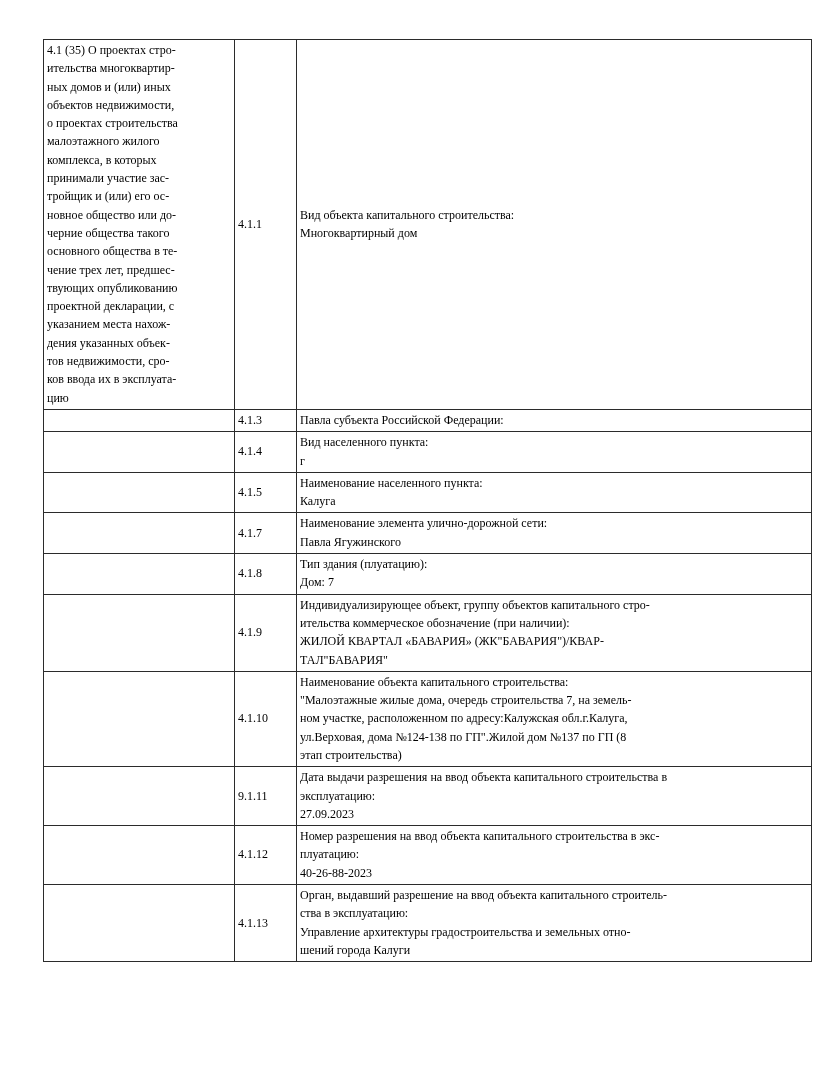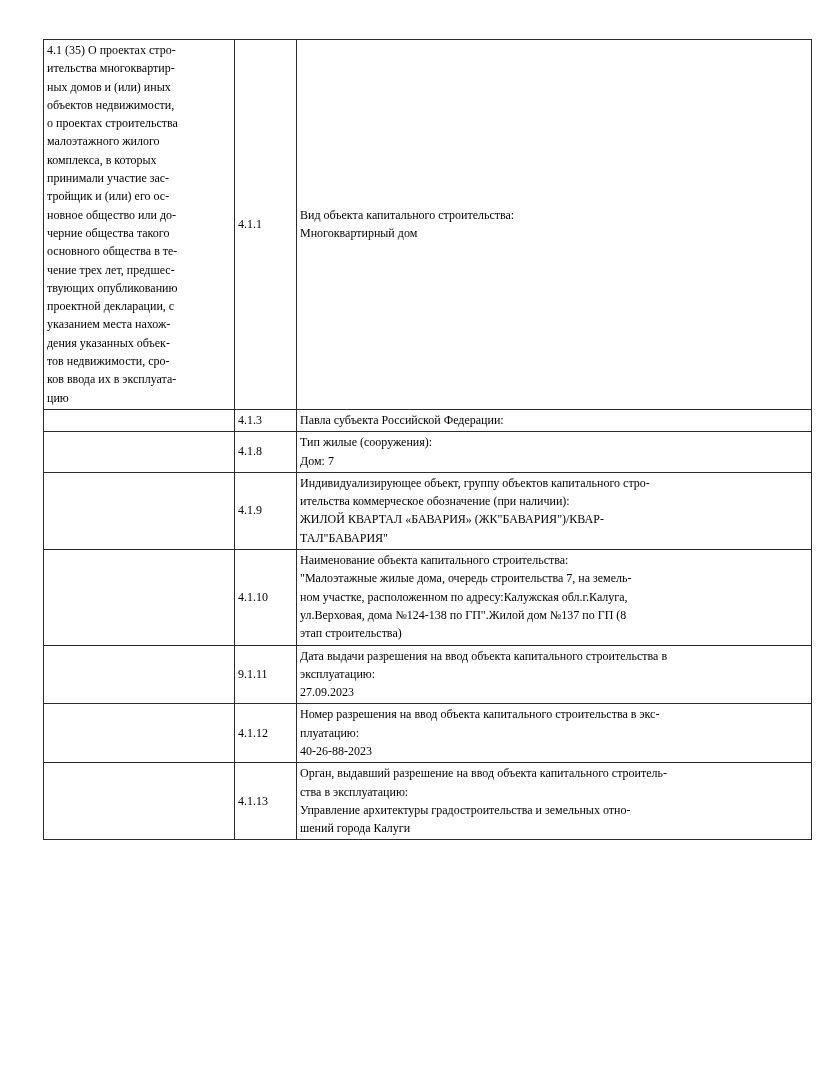--- a/index.html
+++ b/index.html
@@ -89,22 +89,37 @@
         <td class="c2">4.1.1</td>
         <td class="c3"><span class="lbl">Вид объекта капитального строительства:</span><span class="vp"></span><span class="val">Многоквартирный дом</span></td>
       </tr>
       <tr>
         <td class="c1"></td>
         <td class="c2">4.1.3</td>
         <td class="c3"><span class="lbl">Павла субъекта Российской Федерации:</span><span class="vp"></span><span class="val"></span></td>
       </tr>
       <tr>
         <td class="c1"></td>
+        <td class="c2">4.1.4</td>
+        <td class="c3"><span class="lbl">Вид населенного пункта:</span><span class="vp"></span><span class="val">г</span></td>
+      </tr>
+      <tr>
+        <td class="c1"></td>
+        <td class="c2">4.1.5</td>
+        <td class="c3"><span class="lbl">Наименование населенного пункта:</span><span class="vp"></span><span class="val">Калуга</span></td>
+      </tr>
+      <tr>
+        <td class="c1"></td>
+        <td class="c2">4.1.7</td>
+        <td class="c3"><span class="lbl">Наименование элемента улично-дорожной сети:</span><span class="vp"></span><span class="val">Павла Ягужинского</span></td>
+      </tr>
+      <tr>
+        <td class="c1"></td>
         <td class="c2">4.1.8</td>
-        <td class="c3"><span class="lbl">Тип жилые (сооружения):</span><span class="vp">Дом: </span><span class="val">7</span></td>
+        <td class="c3"><span class="lbl">Тип здания (плуатацию):</span><span class="vp">Дом: </span><span class="val">7</span></td>
       </tr>
       <tr>
         <td class="c1"></td>
         <td class="c2">4.1.9</td>
         <td class="c3"><span class="lbl">Индивидуализирующее объект, группу объектов капитального стро-
 ительства коммерческое обозначение (при наличии):</span><span class="vp"></span><span class="val">ЖИЛОЙ КВАРТАЛ «БАВАРИЯ» (ЖК"БАВАРИЯ")/КВАР-
 ТАЛ"БАВАРИЯ"</span></td>
       </tr>
       <tr>
         <td class="c1"></td>

